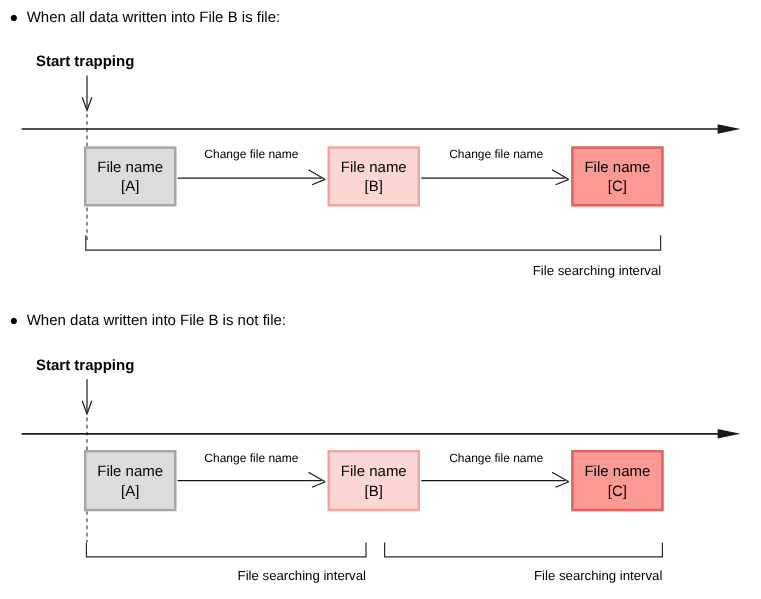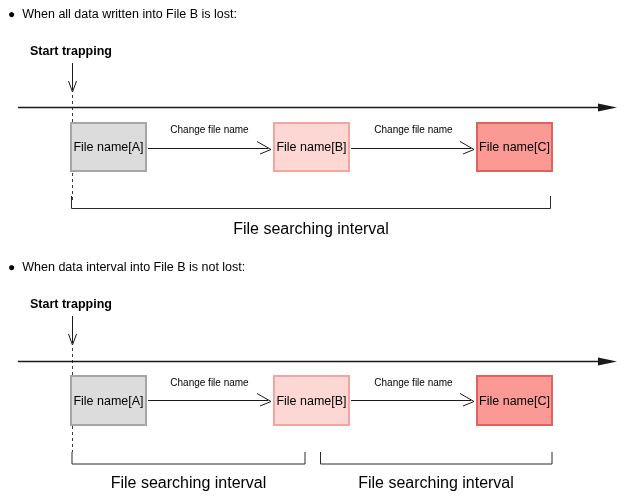--- a/index.html
+++ b/index.html
@@ -15,28 +15,28 @@
   .lines line,.lines path,.lines polyline{stroke:#1a1a1a;stroke-width:1.4;fill:none;}
   .lines .thin{stroke-width:1;}
   .lines .dashed{stroke:#3a3a3a;stroke-width:1;stroke-dasharray:3 3;}
   .lines polygon{fill:#1a1a1a;stroke:none;}
   .lines .bracket{stroke:#2a2a2a;stroke-width:1;}
   .label{position:absolute;font-size:12.5px;line-height:15px;white-space:nowrap;font-weight:bold;}
   .title-row{position:absolute;display:flex;align-items:center;gap:7px;font-size:12.5px;}
   .bullet{font-size:12px;line-height:12px;}
   .filebox{
     position:absolute;width:77px;box-sizing:border-box;
-    display:flex;flex-direction:row;align-items:center;justify-content:center;
+    display:flex;flex-direction:column;align-items:center;justify-content:center;
     font-size:12.5px;line-height:16px;text-align:center;
   }
   .box-a{background:var(--box-a-fill);border:2px solid var(--box-a-border);}
   .box-b{background:var(--box-b-fill);border:2px solid var(--box-b-border);}
   .box-c{background:var(--box-c-fill);border:2px solid var(--box-c-border);}
   .change-label{position:absolute;width:125px;text-align:center;font-size:10px;white-space:nowrap;}
-  .interval-label{position:absolute;text-align:center;font-size:16px;white-space:nowrap;}
+  .interval-label{position:absolute;text-align:right;font-size:11px;white-space:nowrap;}
 </style>
 </head>
 <body>
 
 <div class="canvas">
 
   <svg class="lines" width="634" height="499" viewBox="0 0 634 499">
 
     <g>
       <line class="thin" x1="72.5" y1="63" x2="72.5" y2="90"></line>
@@ -73,21 +73,21 @@
     <g>
       <line class="thin" x1="351" y1="400.5" x2="471" y2="400.5"></line>
       <path class="thin" d="M460 393.5 L474 401.5 M463 406 L474 401.5"></path>
     </g>
     <polyline class="bracket" points="72,452 72,464 305,464 305,452"></polyline>
     <polyline class="bracket" points="320.5,452 320.5,464 552,464 552,452"></polyline>
   </svg>
 
   <div class="title-row" style="left:8px;top:7px;">
     <span class="bullet">●</span>
-    <span>When all data written into File B is lost:</span>
+    <span>When all data written into File B is file:</span>
   </div>
 
   <div class="label" style="left:30px;top:44px;">Start trapping</div>
 
   <div class="filebox box-a" style="left:70px;top:122px;height:50px;">
     <span>File name</span>
     <span>[A]</span>
   </div>
   <div class="filebox box-b" style="left:273px;top:122px;height:50px;">
     <span>File name</span>
@@ -98,21 +98,21 @@
     <span>[C]</span>
   </div>
 
   <div class="change-label" style="left:147px;top:124px;">Change file name</div>
   <div class="change-label" style="left:351px;top:124px;">Change file name</div>
 
   <div class="interval-label" style="left:71px;top:220px;width:480px;">File searching interval</div>
 
   <div class="title-row" style="left:8px;top:260px;">
     <span class="bullet">●</span>
-    <span>When data interval into File B is not lost:</span>
+    <span>When data written into File B is not file:</span>
   </div>
 
   <div class="label" style="left:30px;top:297px;">Start trapping</div>
 
   <div class="filebox box-a" style="left:70px;top:375px;height:51px;">
     <span>File name</span>
     <span>[A]</span>
   </div>
   <div class="filebox box-b" style="left:273px;top:375px;height:51px;">
     <span>File name</span>

